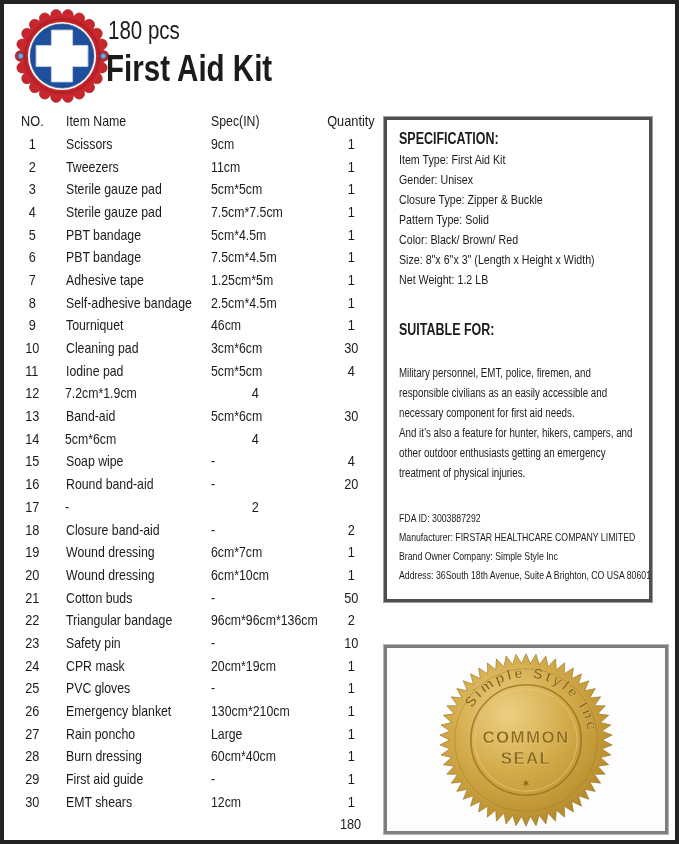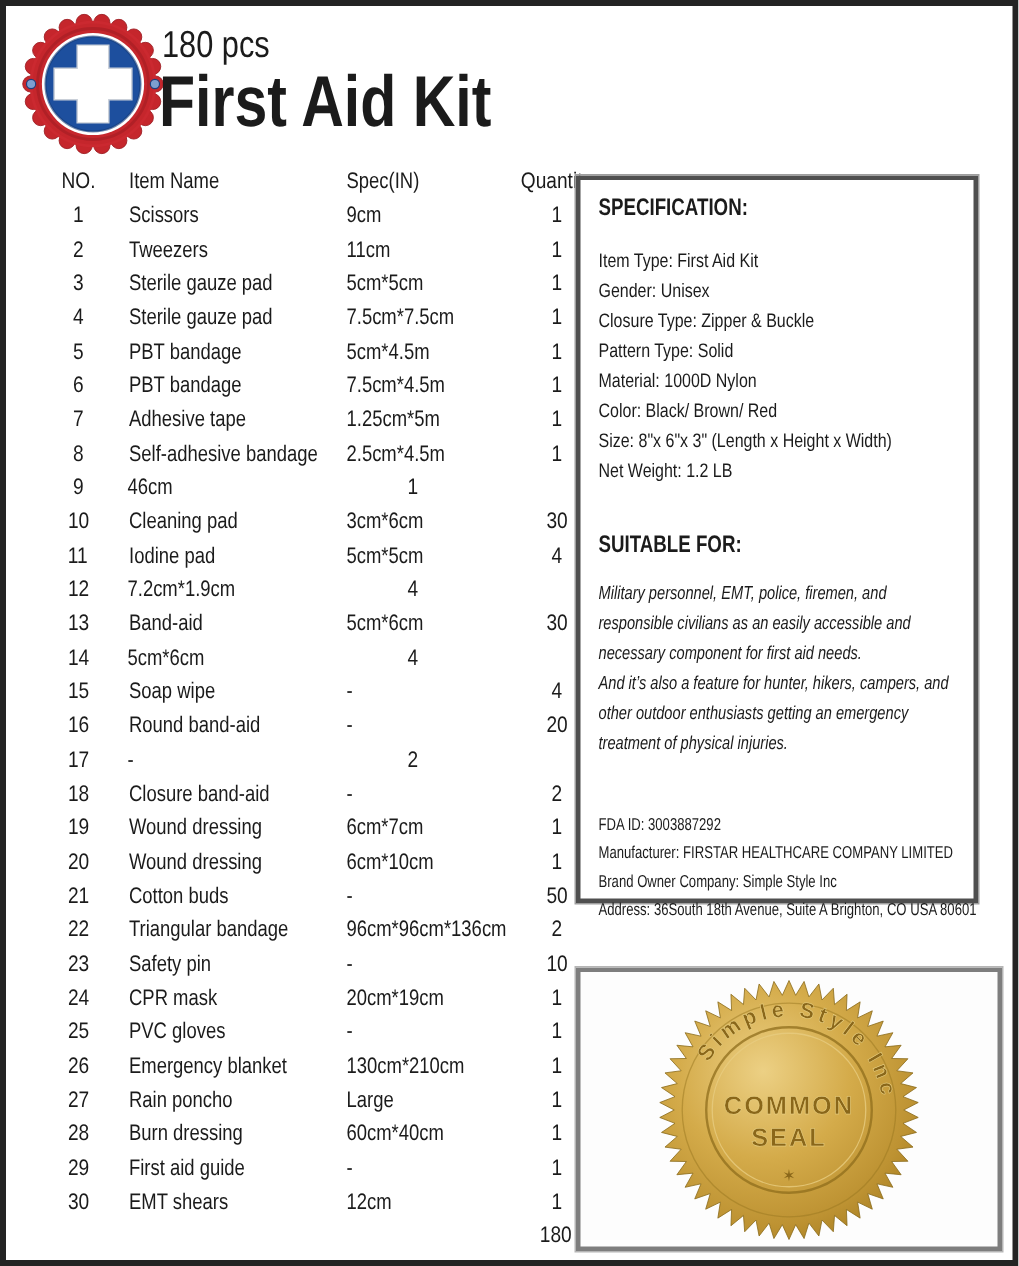--- a/index.html
+++ b/index.html
@@ -10,43 +10,43 @@
   }
   
   .cx   { display:inline-block; transform:scaleX(0.82); transform-origin:0 50%; white-space:nowrap; }
   .cx-c { display:inline-block; transform:scaleX(0.85); transform-origin:50% 50%; white-space:nowrap; }
   .cx-t { display:inline-block; transform:scaleX(0.78); transform-origin:0 50%; white-space:nowrap; }
   .cx-x { display:inline-block; transform:scaleX(0.76); transform-origin:0 50%; white-space:nowrap; }
 
   
   .logo { position:absolute; left:10px; top:4px; width:96px; height:96px; }
   .count { position:absolute; left:104px; top:12px; font-size:25px; line-height:28px; }
-  .title { position:absolute; left:102px; top:42px; font-size:48px; line-height:46px; font-weight:700; }
+  .title { position:absolute; left:102px; top:42px; font-size:36px; line-height:46px; font-weight:700; }
 
   
   .items-table { position:absolute; left:0; top:104px; width:384px; }
-  .tr { display:grid; grid-template-columns:34px 146px 120px 72px; padding-left:31px;
+  .tr { display:grid; grid-template-columns:34px 146px 120px 72px; padding-left:11px;
         height:22.7px; align-items:center; font-size:15px; }
   .tr.header { height:24px; }
   .c-no, .c-qty { text-align:center; }
   .c-name { padding-left:17px; }
   .c-spec { padding-left:16px; }
 
   
   .spec-panel {
     position:absolute; left:380px; top:113px; width:268px; height:485px; box-sizing:border-box;
     background:#fff; border:3px solid #4f4f4f; outline:1px solid #9e9e9e; padding:9px 12px;
   }
   .panel-heading { font-size:16px; font-weight:700; line-height:19px; }
-  .spec-lines { margin-top:16px; }
+  .spec-lines { margin-top:2px; }
   .spec-line { font-size:13px; line-height:20px; }
   .suitable-heading { margin-top:30px; }
-  .suitable-lines { margin-top:12px;font-style:italic; }
+  .suitable-lines { margin-top:24px; }
   .suitable-line { font-size:12.5px; line-height:20px; }
-  .company-lines { margin-top:36px; }
+  .company-lines { margin-top:26px; }
   .company-line { font-size:11.5px; line-height:19px; }
 
   .seal-panel {
     position:absolute; left:380px; top:641px; width:284px; height:189px; box-sizing:border-box;
     background:#fdfdfd; border:3px solid #7e7e7e; outline:1px solid #b5b5b5;
     display:flex; align-items:center; justify-content:center;
   }
   #logo-bumps circle { fill:#c5262c; stroke:#9b1c22; stroke-width:0.6; }
   svg text { font-family:"Liberation Sans","DejaVu Sans",sans-serif; }
 </style>
@@ -145,20 +145,21 @@
       <div class="c-qty"><span class="cx-c">1</span></div>
     </div>
     <div class="tr">
       <div class="c-no"><span class="cx-c">8</span></div>
       <div class="c-name"><span class="cx">Self-adhesive bandage</span></div>
       <div class="c-spec"><span class="cx">2.5cm*4.5m</span></div>
       <div class="c-qty"><span class="cx-c">1</span></div>
     </div>
     <div class="tr">
       <div class="c-no"><span class="cx-c">9</span></div>
+      <div class="c-name"><span class="cx">Tourniquet</span></div>
       <div class="c-spec"><span class="cx">46cm</span></div>
       <div class="c-qty"><span class="cx-c">1</span></div>
     </div>
     <div class="tr">
       <div class="c-no"><span class="cx-c">10</span></div>
       <div class="c-name"><span class="cx">Cleaning pad</span></div>
       <div class="c-spec"><span class="cx">3cm*6cm</span></div>
       <div class="c-qty"><span class="cx-c">30</span></div>
     </div>
     <div class="tr">
@@ -287,21 +288,20 @@
     </div>
   </div>
 
   <div class="spec-panel">
     <div class="panel-heading"><span class="cx-t">SPECIFICATION:</span></div>
     <div class="spec-lines">
       <div class="spec-line"><span class="cx">Item Type: First Aid Kit</span></div>
       <div class="spec-line"><span class="cx">Gender: Unisex</span></div>
       <div class="spec-line"><span class="cx">Closure Type: Zipper &amp; Buckle</span></div>
       <div class="spec-line"><span class="cx">Pattern Type: Solid</span></div>
-      <div class="spec-line"><span class="cx">Material: 1000D Nylon</span></div>
       <div class="spec-line"><span class="cx">Color: Black/ Brown/ Red</span></div>
       <div class="spec-line"><span class="cx">Size: 8"x 6"x 3" (Length x Height x Width)</span></div>
       <div class="spec-line"><span class="cx">Net Weight: 1.2 LB</span></div>
     </div>
 
     <div class="panel-heading suitable-heading"><span class="cx-t">SUITABLE FOR:</span></div>
     <div class="suitable-lines">
       <div class="suitable-line"><span class="cx-t">Military personnel, EMT, police, firemen, and</span></div>
       <div class="suitable-line"><span class="cx-t">responsible civilians as an easily accessible and</span></div>
       <div class="suitable-line"><span class="cx-t">necessary component for first aid needs.</span></div>

